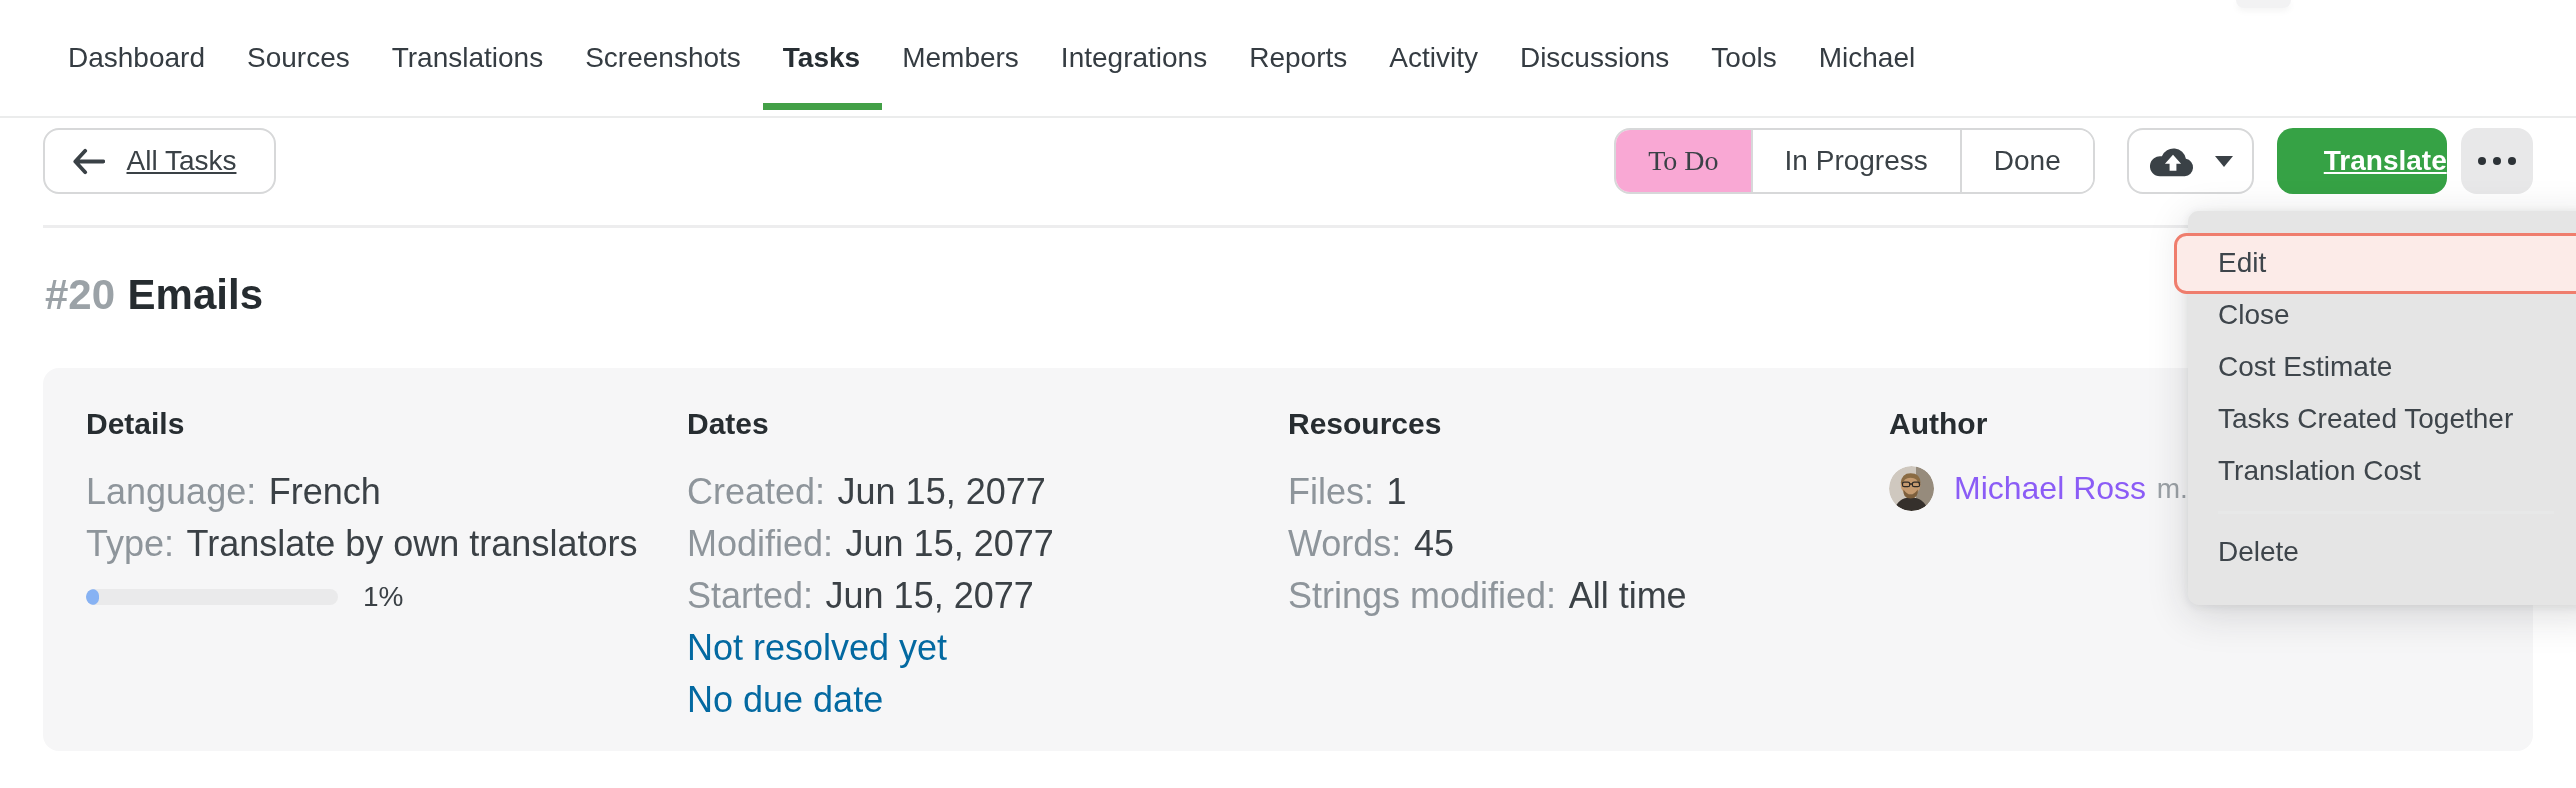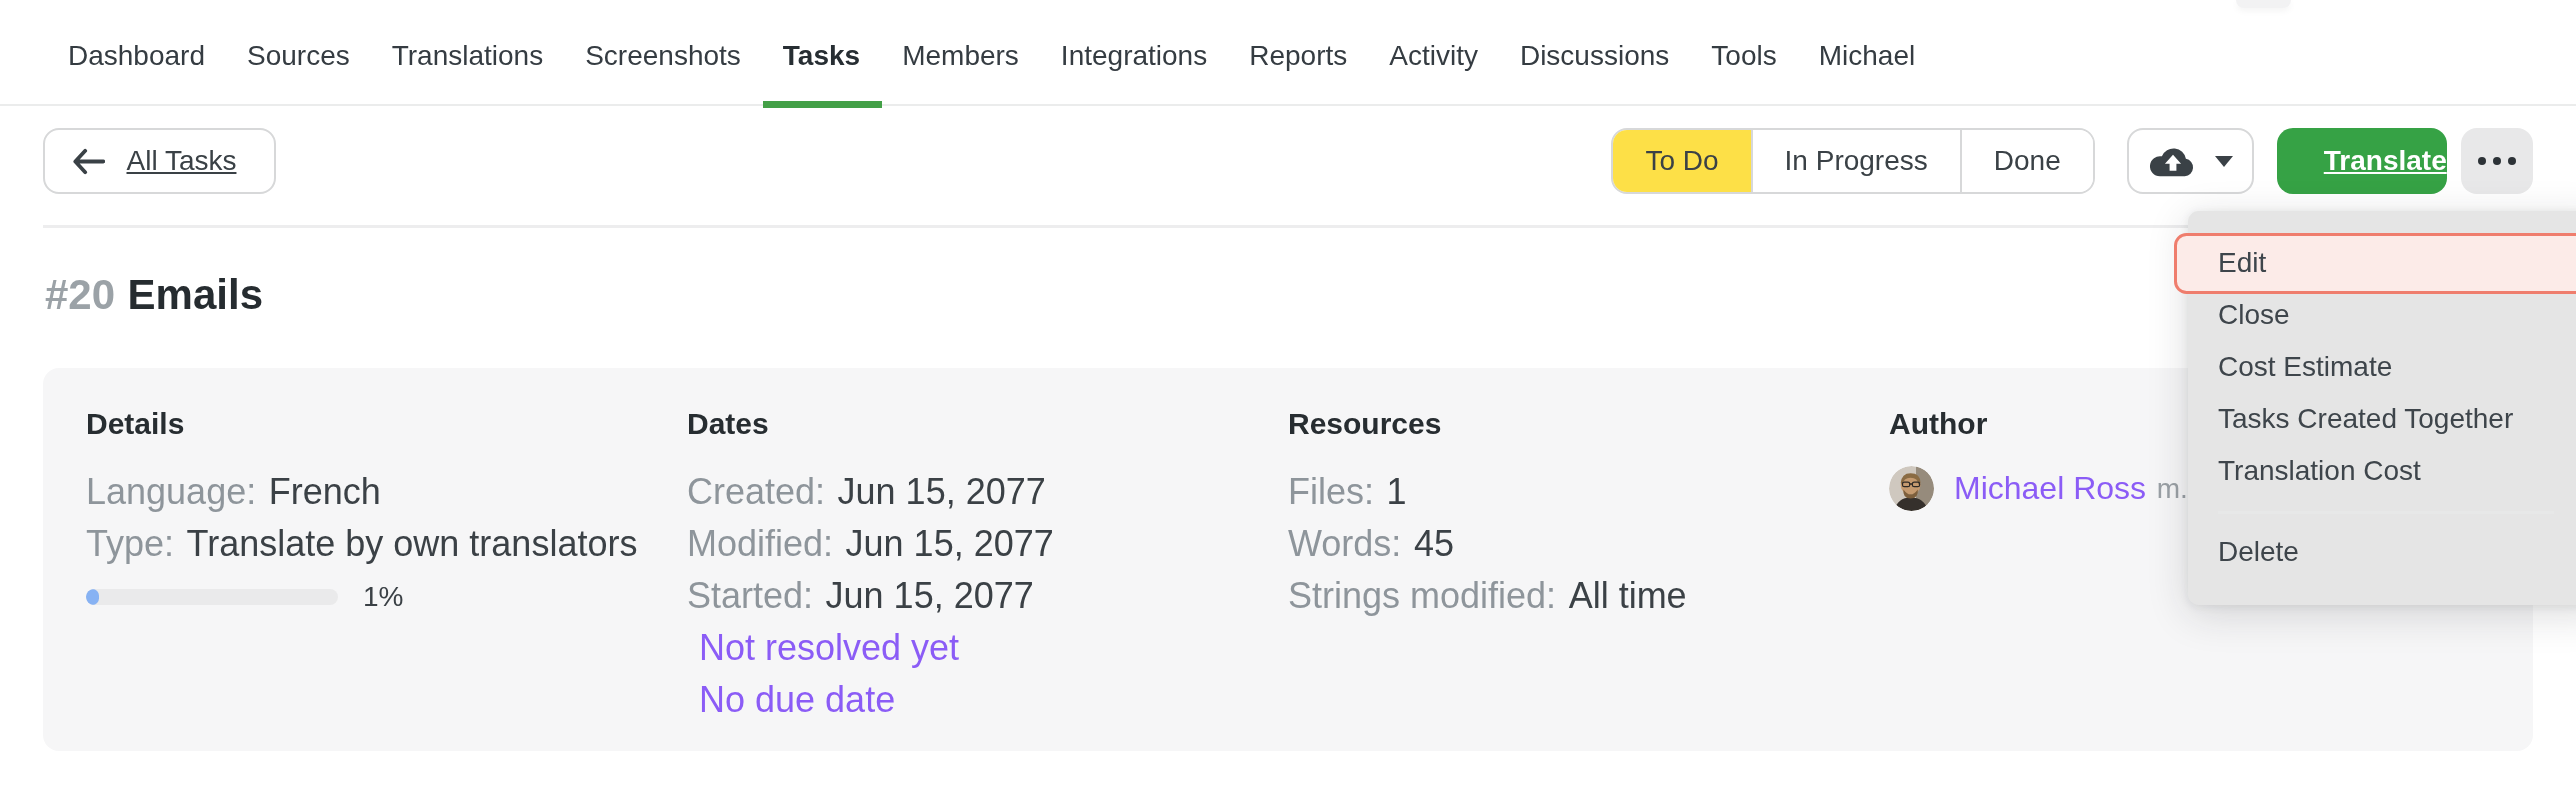--- a/index.html
+++ b/index.html
@@ -1,38 +1,38 @@
 <!DOCTYPE html>
 <html style="font-size:14.3px"><head>
 <meta charset="utf-8">
 <style>
   html,body{margin:0;padding:0;}
   body{font-family:"Liberation Sans","DejaVu Sans",sans-serif;background:#fff;}
   #app{position:relative;width:2576px;height:789px;background:#fff;overflow:hidden;}
 
   
-  .nav{position:absolute;top:0;left:0;right:0;height:98px;border-bottom:2.7px solid #ebecec;
-       display:flex;align-items:center;gap:42px;padding-left:68px;box-sizing:border-box;margin-top:8px;}
+  .nav{position:absolute;top:0;left:0;right:0;height:118px;border-bottom:2.7px solid #ebecec;
+       display:flex;align-items:center;gap:42px;padding-left:68px;box-sizing:border-box;}
   .nav-item{position:relative;height:98px;display:flex;align-items:center;
             font-size:28px;color:#353c42;cursor:pointer;white-space:nowrap;}
   .nav-item.active{font-weight:bold;color:#272e33;}
   .nav-item.active .underline{position:absolute;left:-19.7px;right:-21.5px;bottom:-2.7px;height:7.2px;
             background:#43A047;}
 
   
   .btnish{box-sizing:border-box;height:66px;border:2.7px solid #d7d8d9;border-radius:16px;
           background:#fff;font-size:28px;color:#3a4146;display:flex;align-items:center;cursor:pointer;text-decoration:underline;}
   .back-btn{position:absolute;left:43px;top:128px;padding:0 38px 0 27px;gap:21.5px;}
   .toolbar-right{position:absolute;top:128px;right:43px;display:flex;align-items:center;}
   .segmented{display:flex;height:66px;border:2.7px solid #d7d8d9;border-radius:16px;overflow:hidden;
              background:#fff;box-sizing:border-box;margin-right:32px;}
   .seg{display:flex;align-items:center;padding:0 32px;font-size:28px;color:#3a4146;cursor:pointer;
        border-left:2.7px solid #d7d8d9;background:#fff;}
   .seg:first-child{border-left:none;}
-  .seg.active{background:#fde047;}
+  .seg.active{background:#f9a8d4;font-family:Liberation Serif, serif;}
   .upload-btn{width:127px;justify-content:center;gap:16px;margin-right:23px;}
   .caret-down{width:0;height:0;border-left:9.8px solid transparent;border-right:9.8px solid transparent;
               border-top:11.6px solid #3a4146;}
   .translate-btn{width:170px;justify-content:flex-end;background:#36A245;border:none;color:#fff;
                  font-weight:bold;margin-right:14.3px;}
   .more-btn{width:72px;justify-content:center;background:#e8e8e9;border:none;gap:7.2px;}
   .dot{width:8px;height:8px;border-radius:50%;background:#2c3237;}
 
   .toolbar-divider{position:absolute;top:225px;left:43px;right:0;height:2.7px;background:#ededee;}
 
@@ -46,21 +46,21 @@
   .page-title .name{color:#262c30;}
 
   
   .card{position:absolute;left:43px;top:368px;width:2490px;height:383px;background:#f6f6f7;
         border-radius:16px;display:flex;padding:39px 0 0 43px;box-sizing:border-box;}
   .col{width:601px;flex:0 0 601px;}
   .col h2{margin:0 0 25px 0;font-size:30px;font-weight:bold;color:#272d31;}
   .row{height:52px;display:flex;align-items:center;gap:12.5px;font-size:36px;white-space:nowrap;}
   .lbl{color:#8e959b;}
   .val{color:#3b4146;}
-  .note{color:#8b5cf6;margin-left:12px;}
+  .note{color:#0369a1;}
   .progress-row{margin-top:9px;height:36px;display:flex;align-items:center;}
   .progress-track{width:252px;height:16px;border-radius:8px;background:#eaeaeb;overflow:hidden;}
   .progress-fill{width:12.5px;height:16px;border-radius:8px;background:#87B2F3;}
   .progress-label{margin-left:25px;font-size:28px;color:#3b4146;}
   .author-row{margin-top:5.4px;display:flex;align-items:center;}
   .avatar{width:45px;height:45px;border-radius:50%;overflow:hidden;flex:0 0 45px;}
   .author-name{margin-left:20px;font-size:32px;color:#8b5cf6;white-space:nowrap;}
   .author-email{margin-left:10.7px;font-size:28px;color:#9aa0a5;white-space:nowrap;}
 
   

